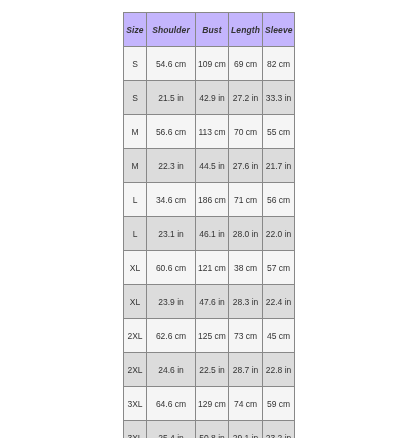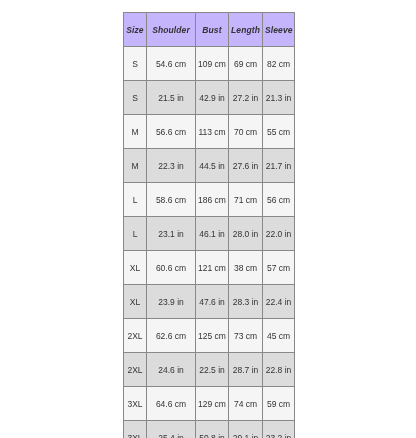--- a/index.html
+++ b/index.html
@@ -83,39 +83,39 @@
           <td>54.6 cm</td>
           <td>109 cm</td>
           <td>69 cm</td>
           <td>82 cm</td>
         </tr>
         <tr class="row-dark">
           <td>S</td>
           <td>21.5 in</td>
           <td>42.9 in</td>
           <td>27.2 in</td>
-          <td>21.3 in</td>
+          <td>33.3 in</td>
         </tr>
         <tr class="row-light">
           <td>M</td>
           <td>56.6 cm</td>
           <td>113 cm</td>
           <td>70 cm</td>
           <td>55 cm</td>
         </tr>
         <tr class="row-dark">
           <td>M</td>
           <td>22.3 in</td>
           <td>44.5 in</td>
           <td>27.6 in</td>
           <td>21.7 in</td>
         </tr>
         <tr class="row-light">
           <td>L</td>
-          <td>58.6 cm</td>
+          <td>34.6 cm</td>
           <td>186 cm</td>
           <td>71 cm</td>
           <td>56 cm</td>
         </tr>
         <tr class="row-dark">
           <td>L</td>
           <td>23.1 in</td>
           <td>46.1 in</td>
           <td>28.0 in</td>
           <td>22.0 in</td>

